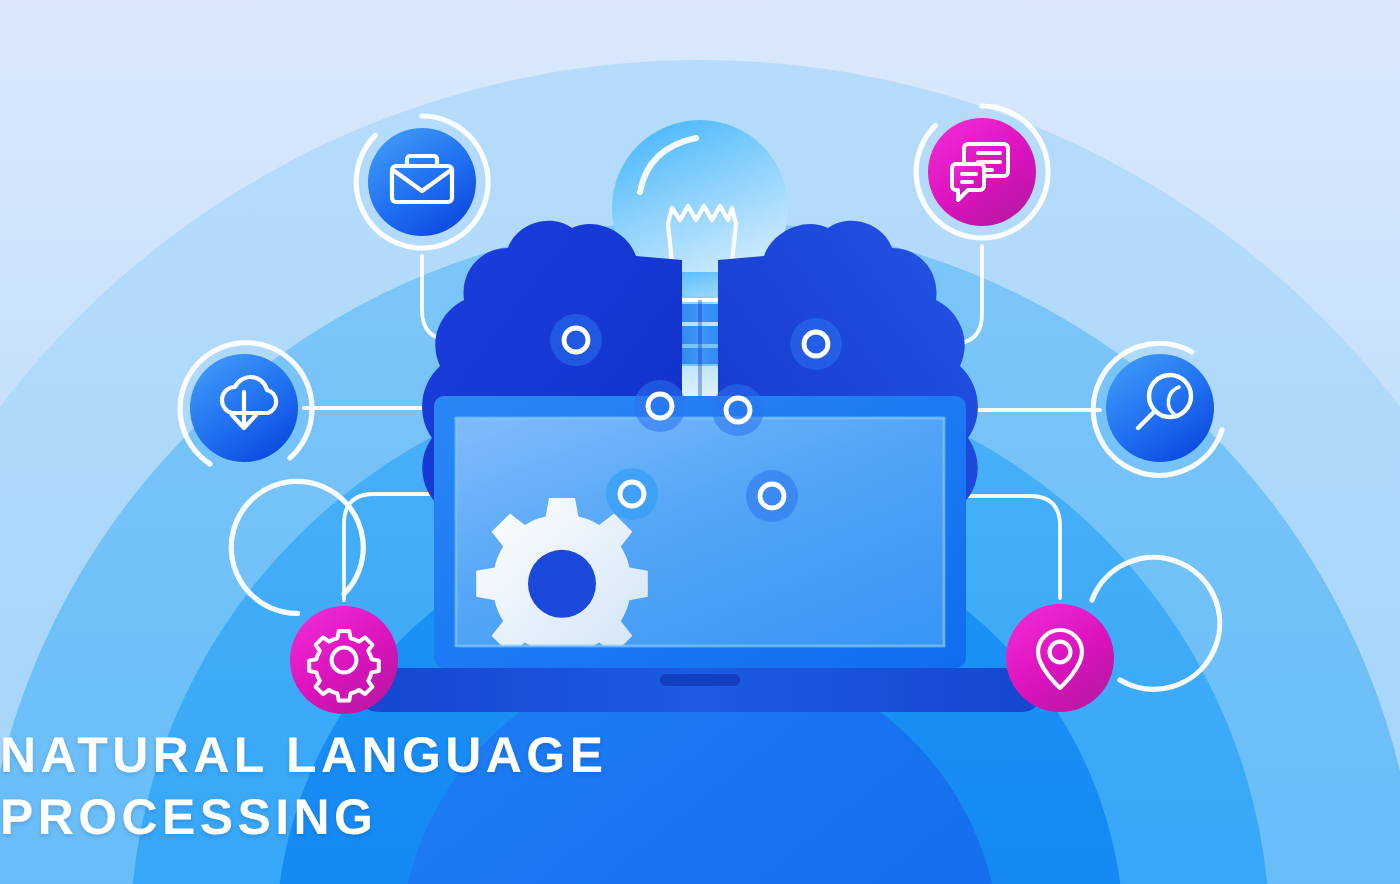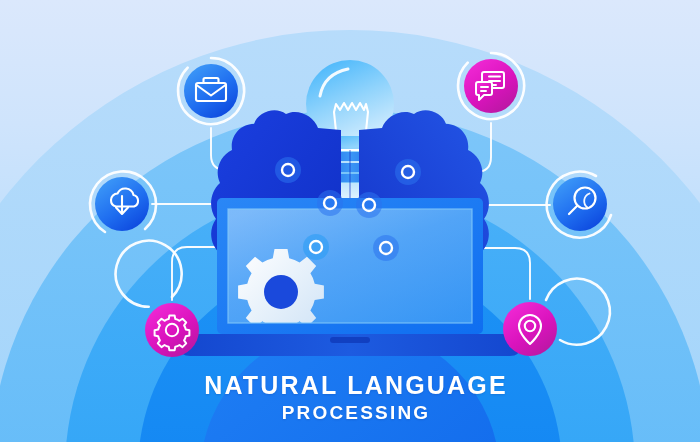--- a/index.html
+++ b/index.html
@@ -7,31 +7,30 @@
   body{font-family:"Liberation Sans", sans-serif;}
   #stage{
     position:relative;
     width:700px;height:442px;
     overflow:hidden;
     background:linear-gradient(180deg,#dbe8fc 0%,#cfe4fc 28%,#bfdffc 55%,#aedafb 100%);
   }
   #stage svg.layer{position:absolute;left:0;top:0;width:700px;height:442px;display:block;}
 
   .title-block{
-    position:absolute;left:12px;right:0;bottom:18px;
-    text-align:center;
+    position:absolute;left:0;right:0;bottom:18px;
     color:#ffffff;
     font-weight:bold;
     letter-spacing:2.2px;
     line-height:1.22;
     text-shadow:0 1px 2px rgba(10,40,120,.18);
     pointer-events:none;
   }
   .title-line1{font-size:25px;}
-  .title-line2{font-size:19px;}
+  .title-line2{font-size:25px;}
 </style>
 </head>
 <body>
 
 <div id="stage">
 
   <svg class="layer" viewBox="0 0 700 442">
     <defs>
       <linearGradient id="gArc1" x1="0" y1="0" x2="0" y2="1">
         <stop offset="0" stop-color="#b7dcfb"></stop>

